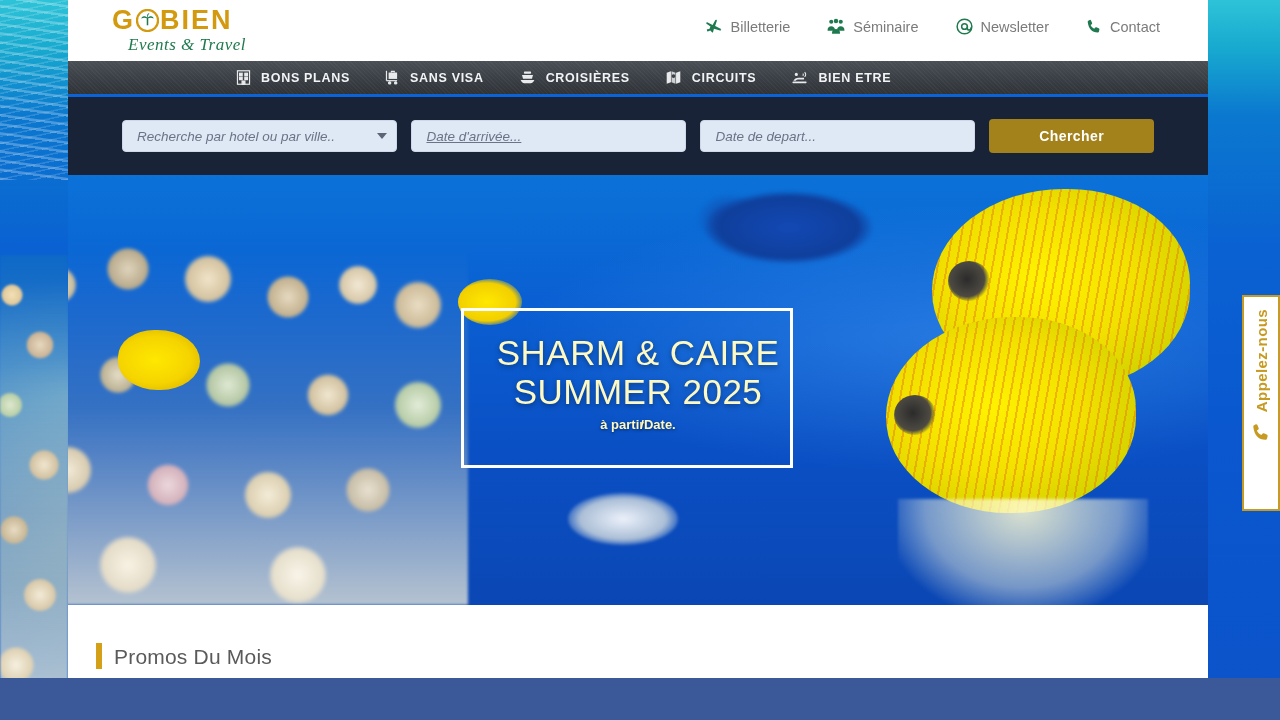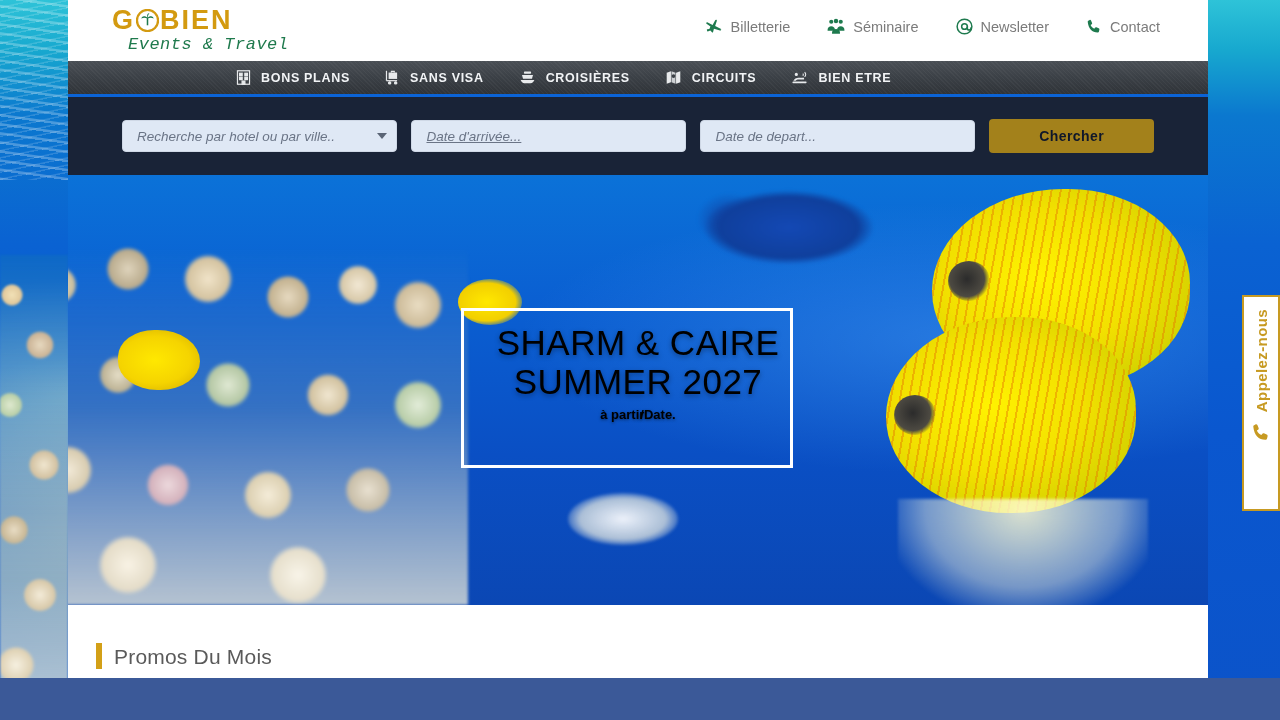--- a/index.html
+++ b/index.html
@@ -53,21 +53,21 @@
   }
   .logo { margin-left:44px; width:220px; }
   .logo-top {
     display:flex; align-items:center; justify-content:flex-start;
     font-size:27px; font-weight:bold; letter-spacing:2px;
     color:#d39a10; line-height:1;
   }
   .logo-top .palm { display:inline-block; width:23px; height:23px; position:relative; margin:0 1px; }
   .logo-top .palm svg { display:block; }
   .logo-sub {
-    font-family:Liberation Mono, monospace; font-style:italic;
+    font-family:Liberation Serif, serif; font-style:italic;
     font-size:17px; color:#1f7a4d; letter-spacing:.5px;
     margin-top:1px; margin-left:16px;
   }
   .top-nav {
     position:absolute; right:30px; top:17px;
     display:flex; align-items:center; gap:0;
   }
   .top-nav-item {
     display:flex; align-items:center; gap:7px;
     padding:0 18px; color:#7b7b7b; font-size:14.5px; cursor:pointer;
@@ -109,21 +109,21 @@
     display:flex; align-items:center; justify-content:center;
   }
   .f-select .caret::after {
     content:""; border-left:5px solid transparent; border-right:5px solid transparent;
     border-top:6px solid #5b6576;
   }
   .f-date-in { width:283px;text-decoration:underline; }
   .f-date-out { width:283px; }
   .btn-search {
     width:170px; height:34px; border-radius:4px;
-    background:#a3811b; color:#0f172a; border:none; cursor:pointer;
+    background:#a3811b; color:#ffffff; border:none; cursor:pointer;
     font-size:14px; font-weight:bold; letter-spacing:.4px;
     font-family:"Liberation Sans", sans-serif;
   }
 
   
   .hero { position:relative; height:430px; overflow:hidden; }
   .hero-photo {
     position:absolute; inset:0;
     background:
       radial-gradient(ellipse 55% 45% at 78% 38%, rgba(90,175,255,.35), rgba(90,175,255,0) 70%),
@@ -202,22 +202,22 @@
     filter:blur(1.6px);
   }
 
   
   .hero-frame {
     position:absolute; left:393px; top:133px;
     width:332px; height:160px;
     border:3px solid #ffffff;
   }
   .hero-text {
-    position:absolute; left:360px; top:148px; width:420px;
-    text-align:center; color:#000000;
+    position:absolute; left:360px; top:158px; width:420px;
+    text-align:center; color:#fef9c3;
     text-shadow:0 2px 5px rgba(0,0,0,.35);
   }
   .hero-line {
     font-size:35px; font-weight:normal; line-height:1.12;
     letter-spacing:.5px;
   }
   .hero-price-row {
     display:flex; align-items:flex-end; justify-content:center;
     margin-top:6px;
   }
@@ -450,21 +450,21 @@
       </div>
       <div class="bfish bfish-2">
         <div class="bfish-eye"></div>
       </div>
       <div class="bfish-refl"></div>
 
       <div class="hero-frame"></div>
 
       <div class="hero-text">
         <div class="hero-line">SHARM &amp; CAIRE</div>
-        <div class="hero-line">SUMMER 2027</div>
+        <div class="hero-line">SUMMER 2025</div>
         <div class="hero-price-row">
           <span class="hero-apartir">à partir</span>
           <span class="hero-pers">/Date.</span>
         </div>
       </div>
     </div>
 
     <div class="promos">
       <div class="promos-title">
         <span class="promos-bar"></span>

